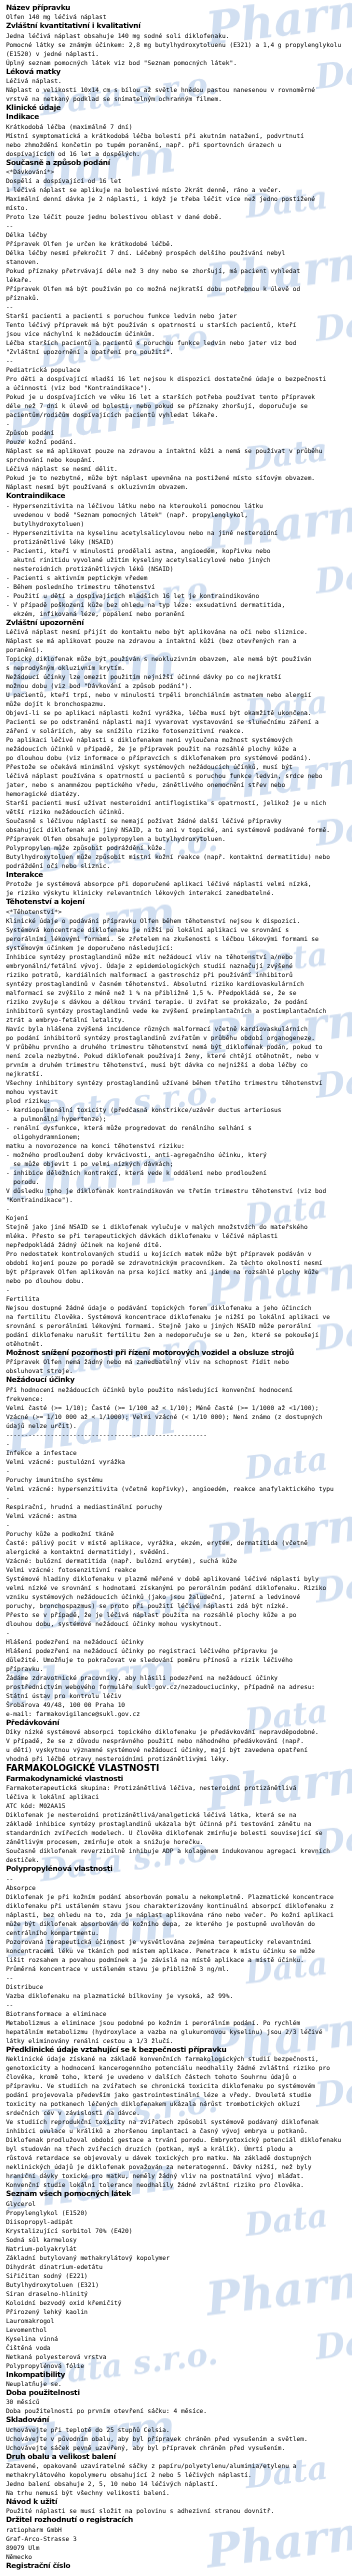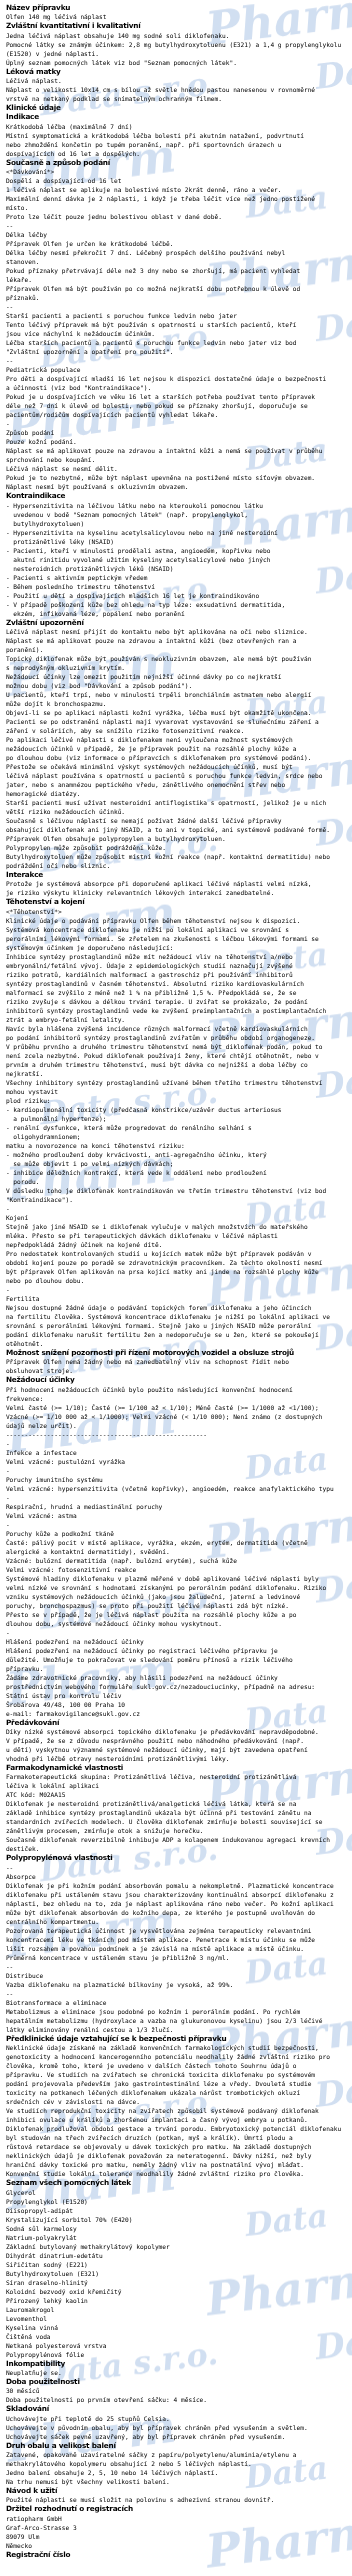--- a/index.html
+++ b/index.html
@@ -256,20 +256,21 @@
       <div class="ln">Žádáme zdravotnické pracovníky, aby hlásili podezření na nežádoucí účinky</div>
       <div class="ln">prostřednictvím webového formuláře sukl.gov.cz/nezadouciucinky, případně na adresu:</div>
       <div class="ln">Státní ústav pro kontrolu léčiv</div>
       <div class="ln">Šrobárova 49/48, 100 00 Praha 10</div>
       <div class="ln">e-mail: farmakovigilance@sukl.gov.cz</div>
       <div class="h2">Předávkování</div>
       <div class="ln">Díky nízké systémové absorpci topického diklofenaku je předávkování nepravděpodobné.</div>
       <div class="ln">V případě, že se z důvodu nesprávného použití nebo náhodného předávkování (např.</div>
       <div class="ln">u dětí) vyskytnou významné systémové nežádoucí účinky, mají být zavedena opatření</div>
       <div class="ln">vhodná při léčbě otravy nesteroidními protizánětlivými léky.</div>
+      <div class="h1">FARMAKOLOGICKÉ VLASTNOSTI</div>
       <div class="h2">Farmakodynamické vlastnosti</div>
       <div class="ln">Farmakoterapeutická skupina: Protizánětlivá léčiva, nesteroidní protizánětlivá</div>
       <div class="ln">léčiva k lokální aplikaci</div>
       <div class="ln">ATC kód: M02AA15</div>
       <div class="ln">Diklofenak je nesteroidní protizánětlivá/analgetická léčivá látka, která se na</div>
       <div class="ln">základě inhibice syntézy prostaglandinů ukázala být účinná při testování zánětu na</div>
       <div class="ln">standardních zvířecích modelech. U člověka diklofenak zmírňuje bolesti související se</div>
       <div class="ln">zánětlivým procesem, zmírňuje otok a snižuje horečku.</div>
       <div class="ln">Současně diklofenak reverzibilně inhibuje ADP a kolagenem indukovanou agregaci krevních</div>
       <div class="ln">destiček.</div>

